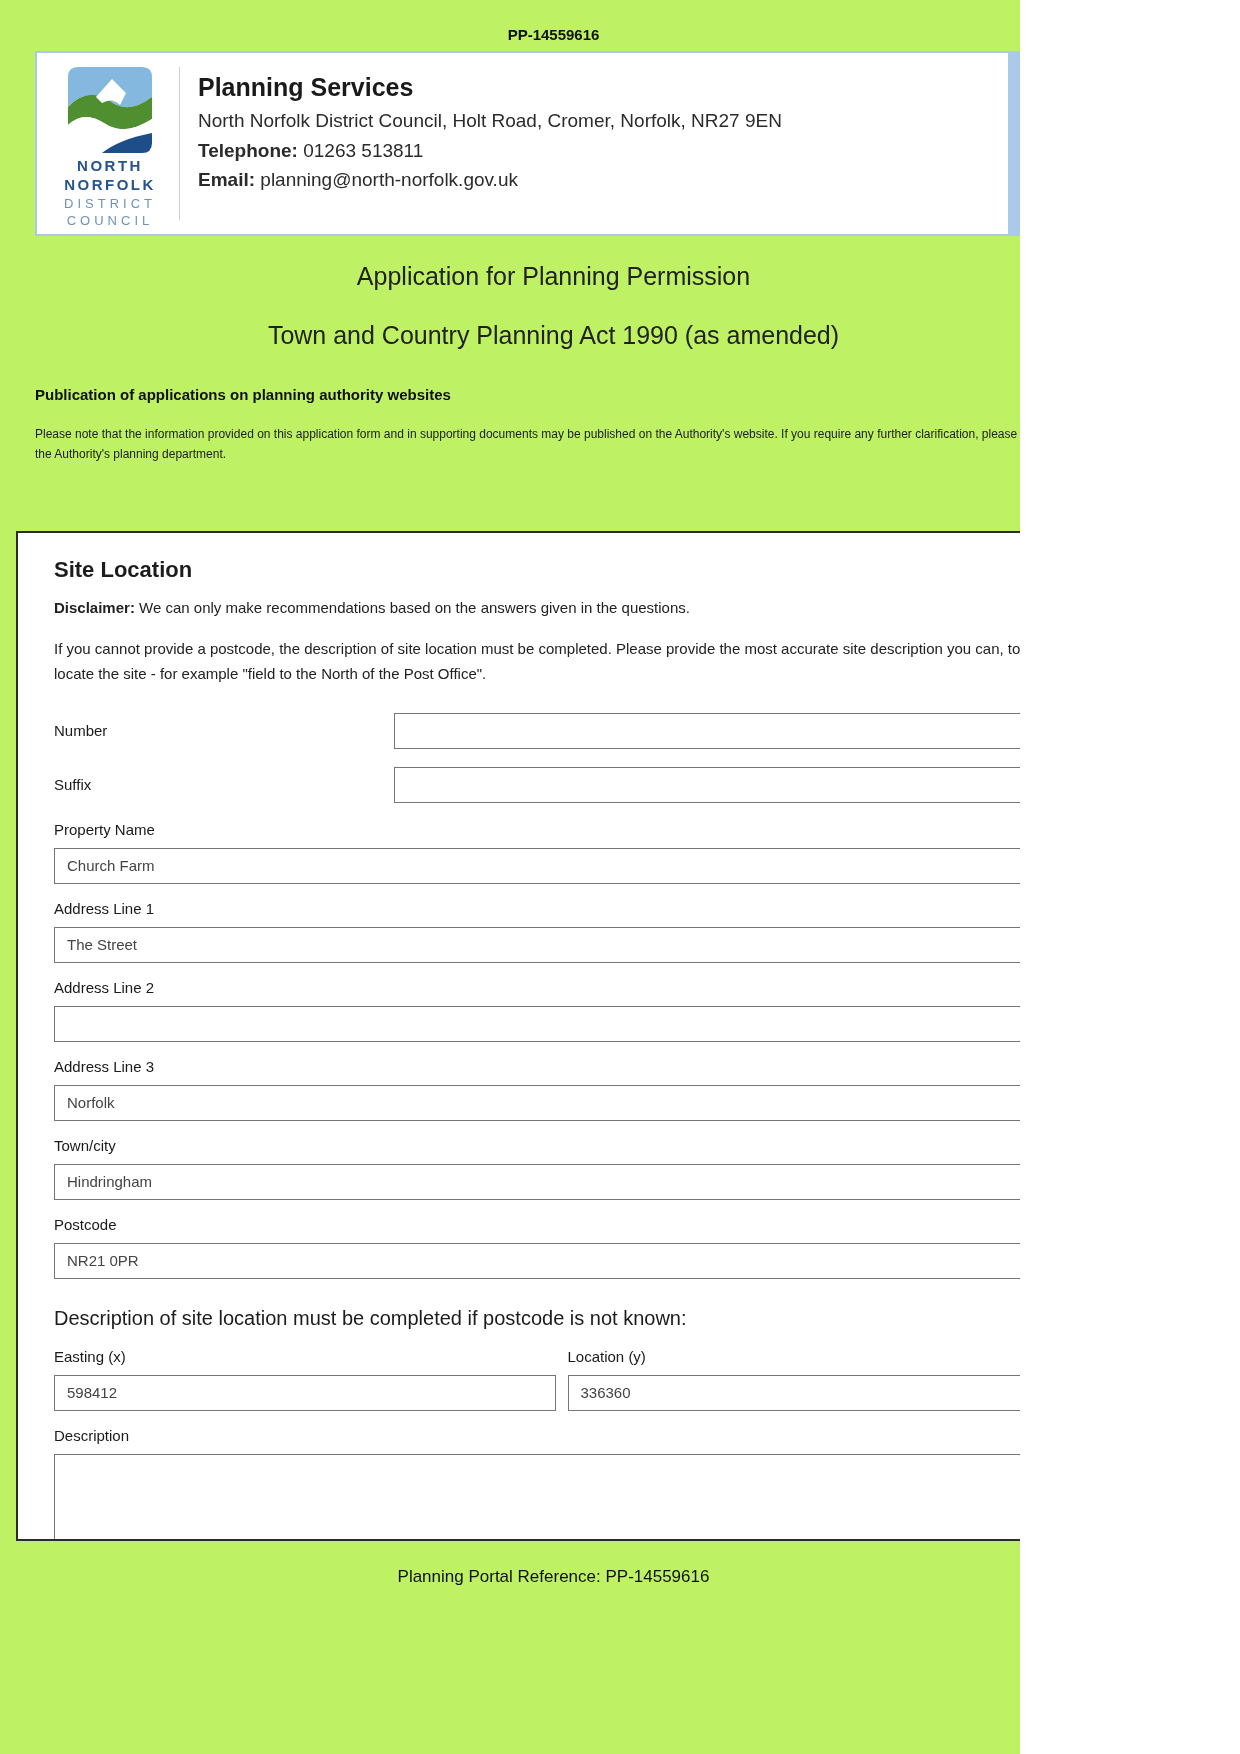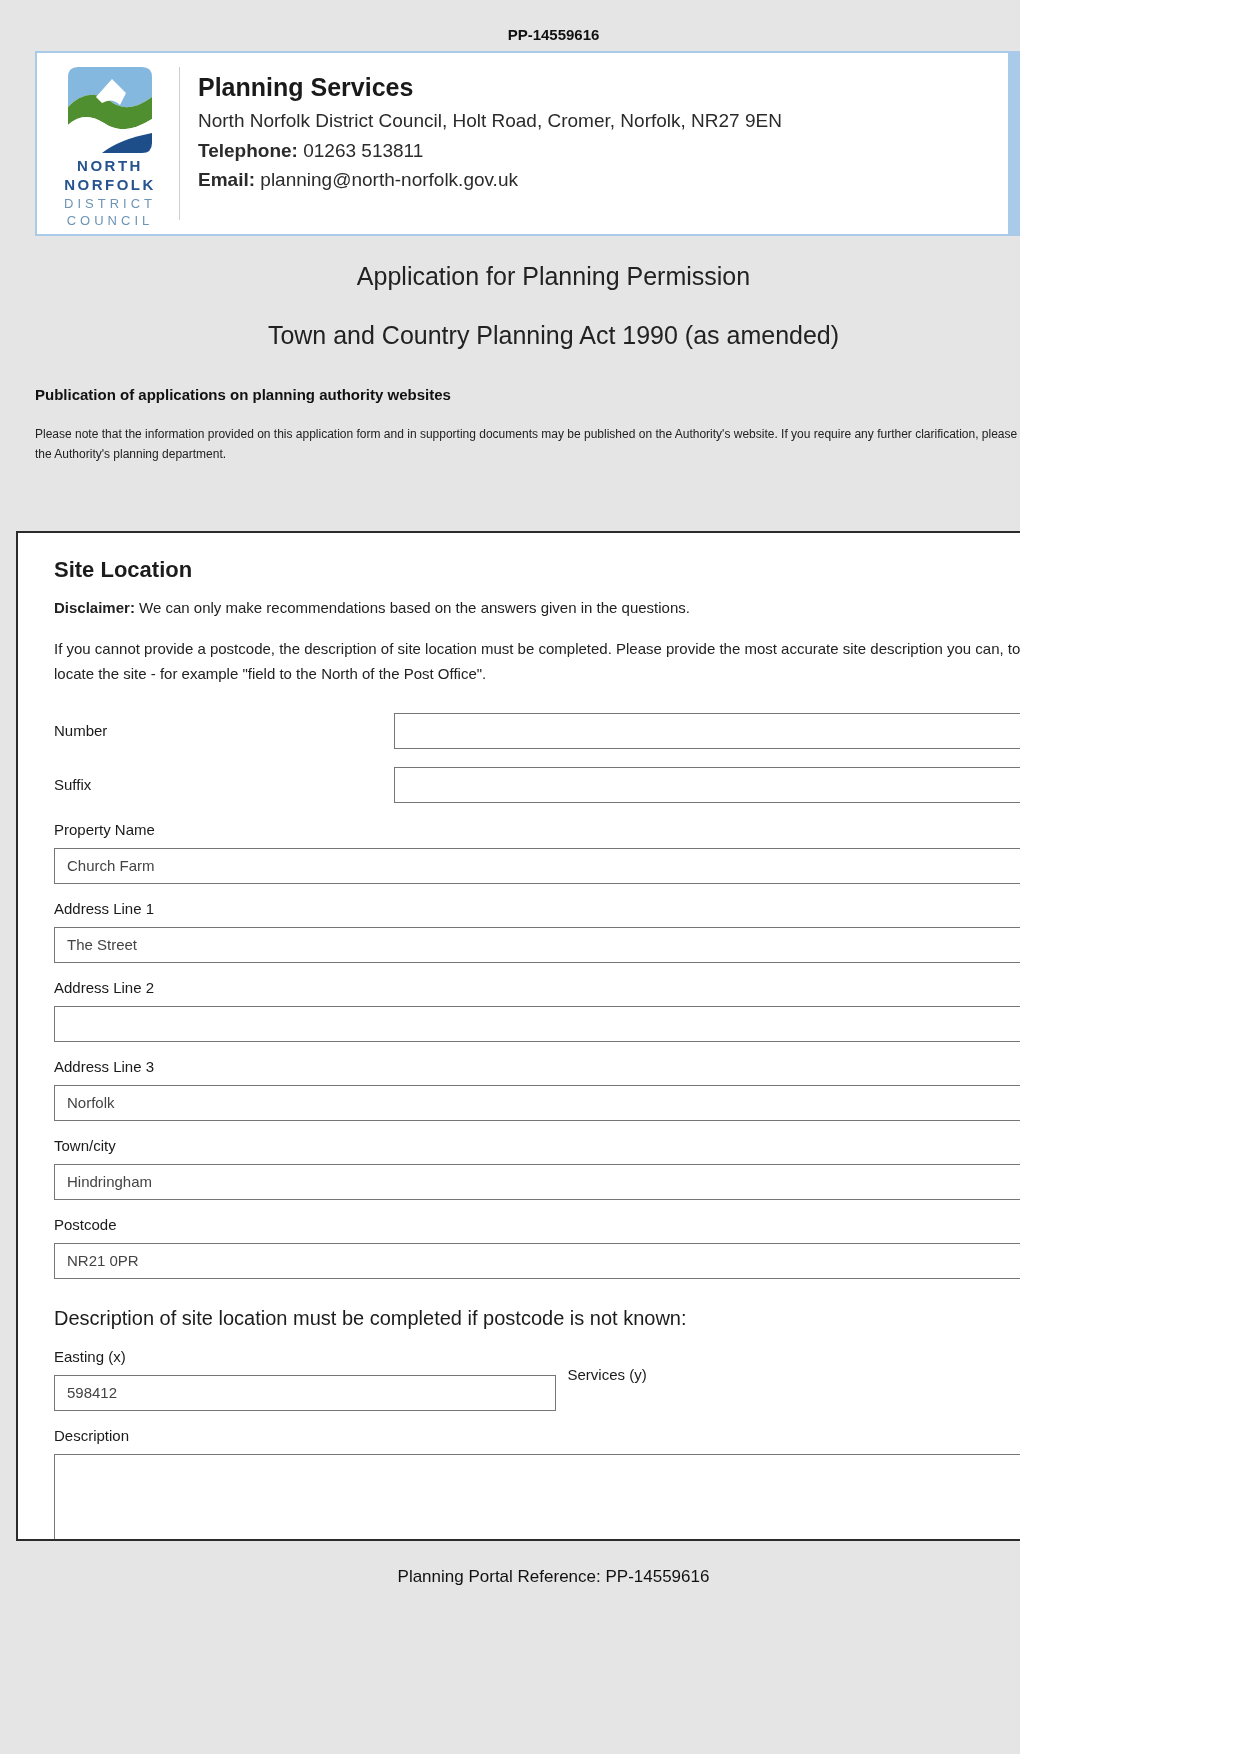--- a/index.html
+++ b/index.html
@@ -5,21 +5,21 @@
   * { margin: 0; padding: 0; box-sizing: border-box; }
   html, body { background: #ffffff; }
   body {
     font-family: "Liberation Sans", sans-serif;
     color: #1a1a1a;
   }
   .page {
     position: relative;
     width: 1020px;
     height: 1754px;
-    background: #e5e5e5;
+    background: #bef264;
     overflow: hidden;
   }
 
   
   .ref-top {
     margin: 26px 0 0 16px;
     width: 1075px;
     text-align: center;
     font-size: 15px;
     font-weight: bold;
@@ -281,21 +281,22 @@
     </div>
 
     <div class="desc-heading">Description of site location must be completed if postcode is not known:</div>
 
     <div class="coord-row">
       <div class="coord-col">
         <span class="flabel-top">Easting (x)</span>
         <input class="ti" type="text" value="598412" style="">
       </div>
       <div class="coord-col">
-        <span class="flabel-top">Services (y)</span>
+        <span class="flabel-top">Location (y)</span>
+        <input class="ti" type="text" value="336360" style="">
       </div>
     </div>
 
     <div class="field">
       <span class="flabel-top">Description</span>
       <textarea class="ta" style=""></textarea>
     </div>
   </div>
 
   <div class="footer">Planning Portal Reference: PP-14559616</div>

